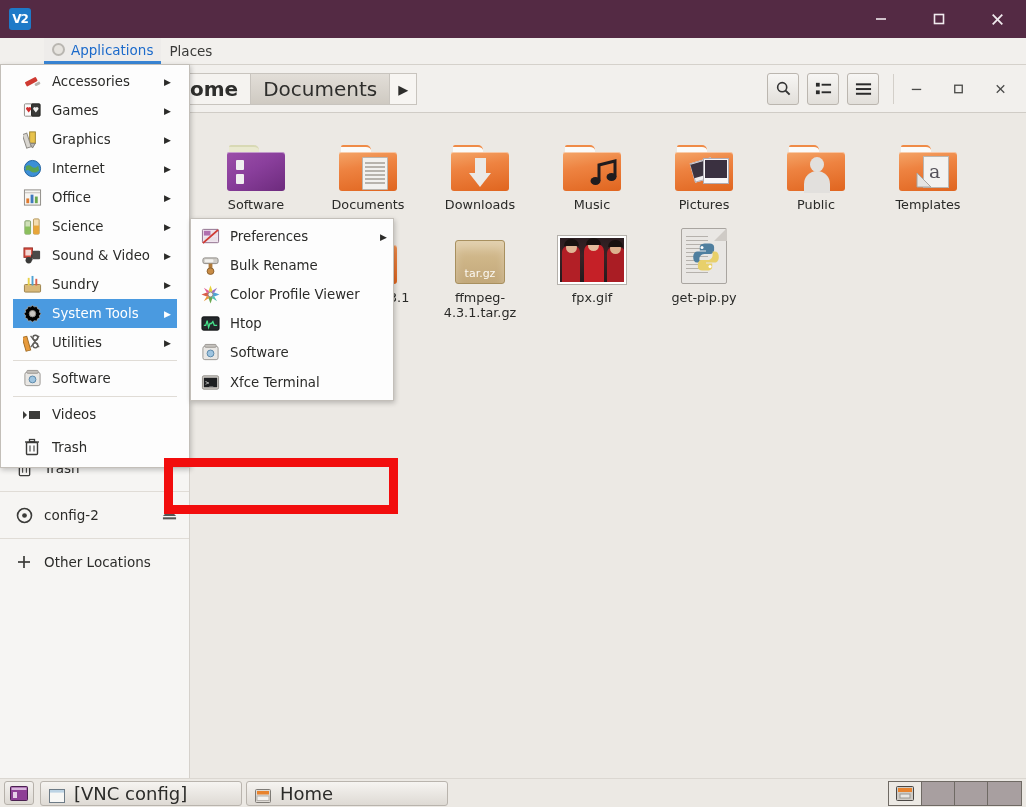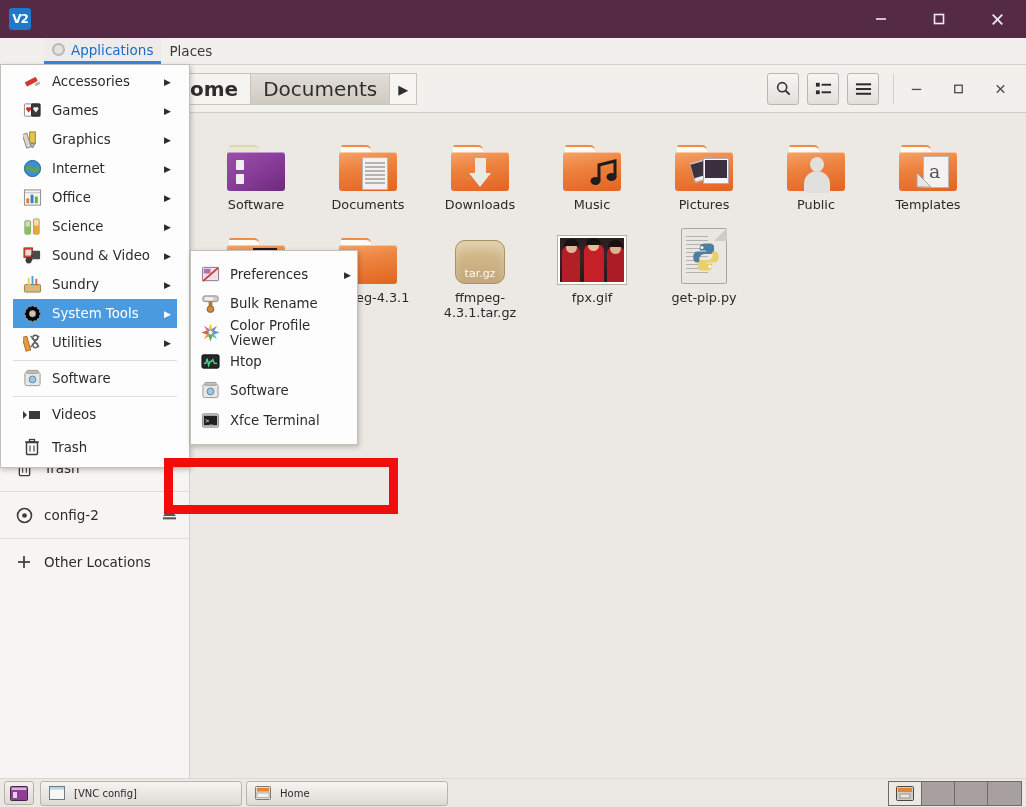--- a/index.html
+++ b/index.html
@@ -150,24 +150,24 @@
   }
   .mi.sel { background: #4a9ae0; color: #fff; }
   .mi .mi-icon {
     width: 22px; height: 22px; margin-right: 9px;
     display: flex; align-items: center; justify-content: center; flex: 0 0 22px;
   }
   .mi .mi-arrow { margin-left: auto; font-size: 9px; }
   .menu-sep { height: 1px; background: #e0dcd6; margin: 3px 0; }
 
   .sub-menu {
-    position: absolute; left: 190px; top: 250px; width: 168px;
+    position: absolute; left: 190px; top: 218px; width: 204px;
     background: #fdfdfd; border: 1px solid #c3bfb9;
     box-shadow: 1px 2px 5px rgba(0,0,0,.22);
-    padding: 9px 0; z-index: 60;
+    padding: 3px 0; z-index: 60;
   }
 
   
   .red-box {
     position: absolute; left: 164px; top: 458px; width: 234px; height: 56px;
     border: 9px solid #f20d0d; z-index: 70; pointer-events: none;
     background: transparent;
   }
 
   
@@ -180,21 +180,21 @@
     width: 30px; height: 24px; margin-right: 6px;
     background: linear-gradient(#f4f2ef, #ddd9d3);
     border: 1px solid #b6b1aa; border-radius: 3px;
     display: flex; align-items: center; justify-content: center;
   }
   .task-btn {
     height: 25px; width: 202px; margin-right: 4px;
     background: linear-gradient(#f6f4f1, #dedad4);
     border: 1px solid #b9b4ad; border-radius: 3px;
     display: flex; align-items: center; padding: 0 8px;
-    font-size: 10px; color: #2b2b29;
+    font-size: 18px; color: #2b2b29;
   }
   .task-btn .t-ico { width: 16px; height: 14px; margin-right: 9px; flex: 0 0 16px; }
   .ws-switcher {
     margin-left: auto; display: flex; height: 25px;
     border: 1px solid #6f6a64; background: #a89fa0;
   }
   .ws { width: 33px; border-right: 1px solid #6f6a64; display:flex; align-items:center; justify-content:center; }
   .ws:last-child { border-right: none; }
   .ws.active { background: #ece9e4; }
 
@@ -223,21 +223,21 @@
     background: #e9e7e4; border: 1px solid #a9a5a0;
     border-radius: 2px;
   }
   .gfile .corner {
     position: absolute; right: 0; top: 0;
     border-width: 0 0 13px 13px; border-style: solid;
     border-color: transparent transparent #cfcbc6 transparent;
   }
 
   .tarbox {
-    width: 50px; height: 44px; border-radius: 10px;
+    width: 50px; height: 44px; border-radius: 3px;
     background: linear-gradient(#d7bf92, #c2a87a);
     border: 1px solid #a8905f;
     display: flex; align-items: flex-end; justify-content: center;
     font-size: 11px; color: #fbf8f2; padding-bottom: 3px;
     box-shadow: inset 0 8px 10px rgba(255,255,255,.28);
   }
   .thumb {
     width: 68px; height: 48px; border: 2px solid #fff;
     box-shadow: 0 0 0 1px #b4b0aa; overflow: hidden;
     background: #20181c; position: relative;

